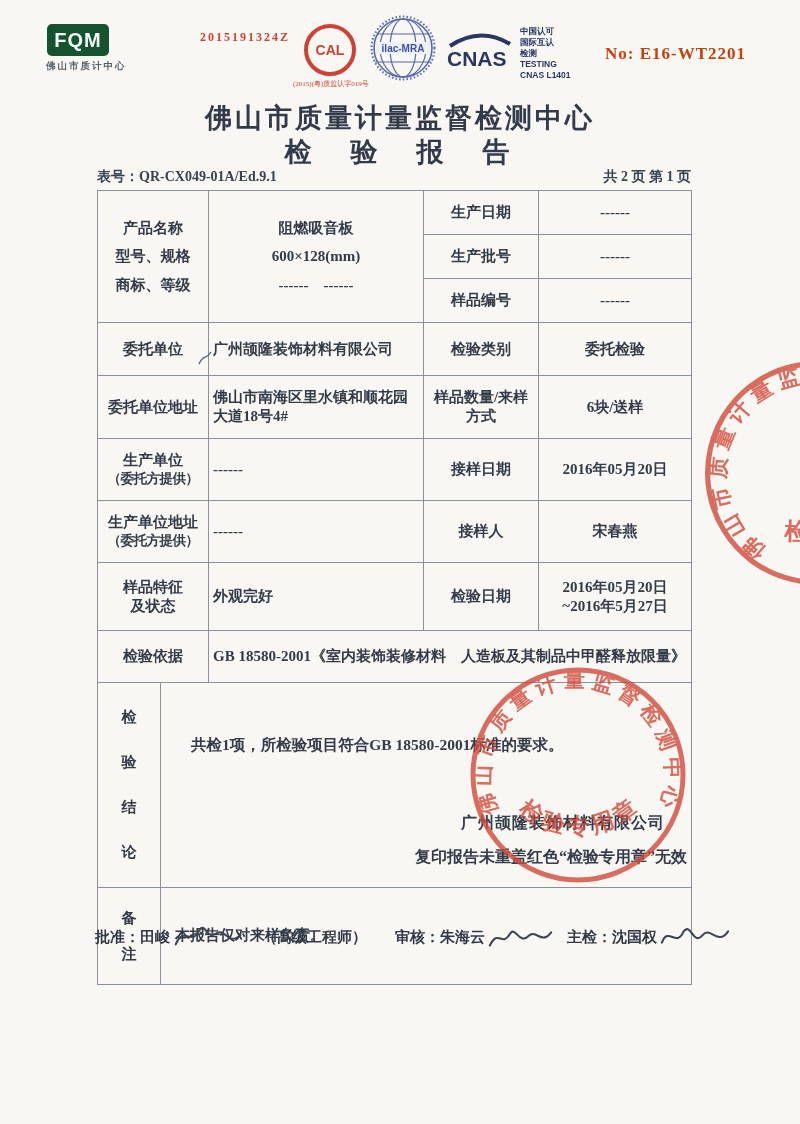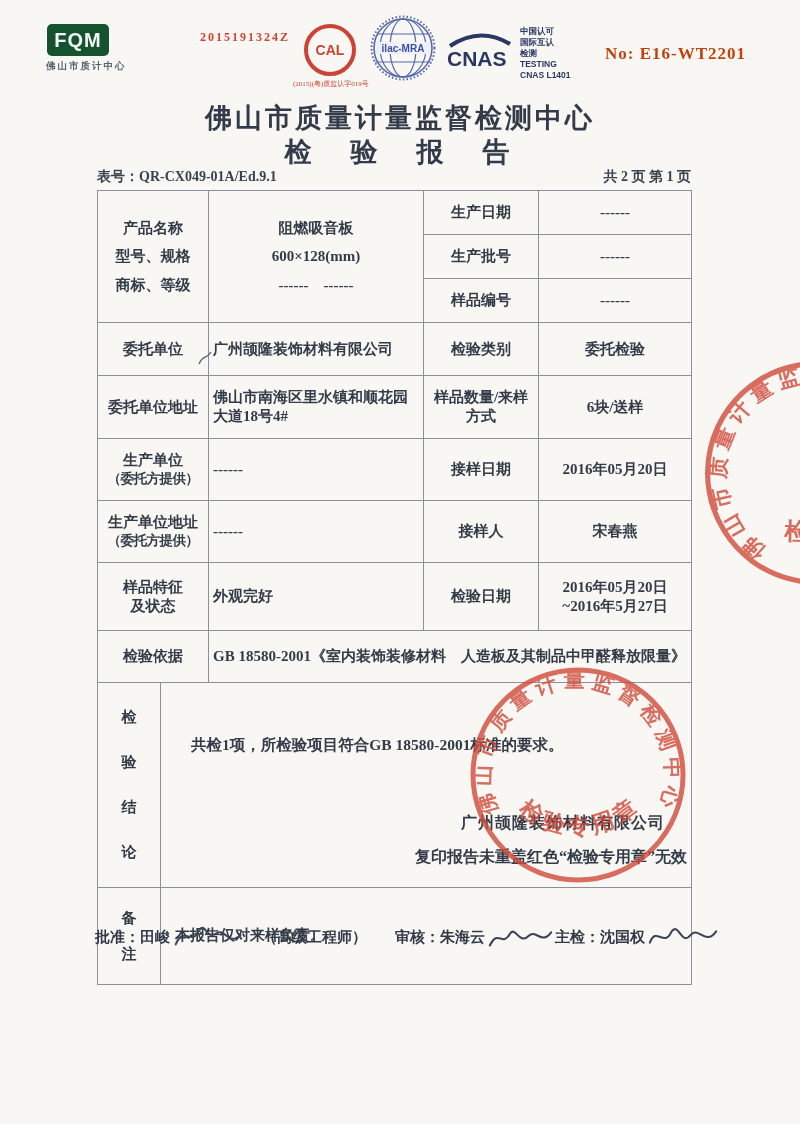--- a/index.html
+++ b/index.html
@@ -227,21 +227,21 @@
   <div class="abs footer-line">
     <span>批准：田峻</span>
     <svg class="sig" width="74" height="34" viewBox="0 0 80 36">
       <path d="M4,26 C14,4 20,30 30,10 C36,2 38,22 48,14 C58,8 60,28 74,16" fill="none" stroke="#3c4454" stroke-width="2.2" stroke-linecap="round"></path>
     </svg>
     <span style="margin-left:14px;">（高级工程师）</span>
     <span style="margin-left:28px;">审核：朱海云</span>
     <svg class="sig" width="66" height="30" viewBox="0 0 70 30">
       <path d="M3,24 C12,6 16,26 24,12 C30,2 34,24 44,14 C52,6 58,24 68,10" fill="none" stroke="#3c4454" stroke-width="2.2" stroke-linecap="round"></path>
     </svg>
-    <span style="">主检：沈国权</span>
+    <span style="margin-left:12px;">主检：沈国权</span>
     <svg class="sig" width="72" height="32" viewBox="0 0 76 32">
       <path d="M3,22 C10,4 18,28 26,10 C34,0 36,26 46,14 C54,4 62,26 73,10" fill="none" stroke="#3c4454" stroke-width="2.2" stroke-linecap="round"></path>
     </svg>
   </div>
 
   <svg class="abs stamp" style="left:458px;top:655px;" width="240" height="240" viewBox="0 0 240 240">
     <defs>
       <path id="s1top" d="M 43.8,164 A 88,88 0 1 1 196.2,164" fill="none"></path>
       <path id="s1bot" d="M 52,148 A 90,90 0 0 0 188,148" fill="none"></path>
     </defs>

